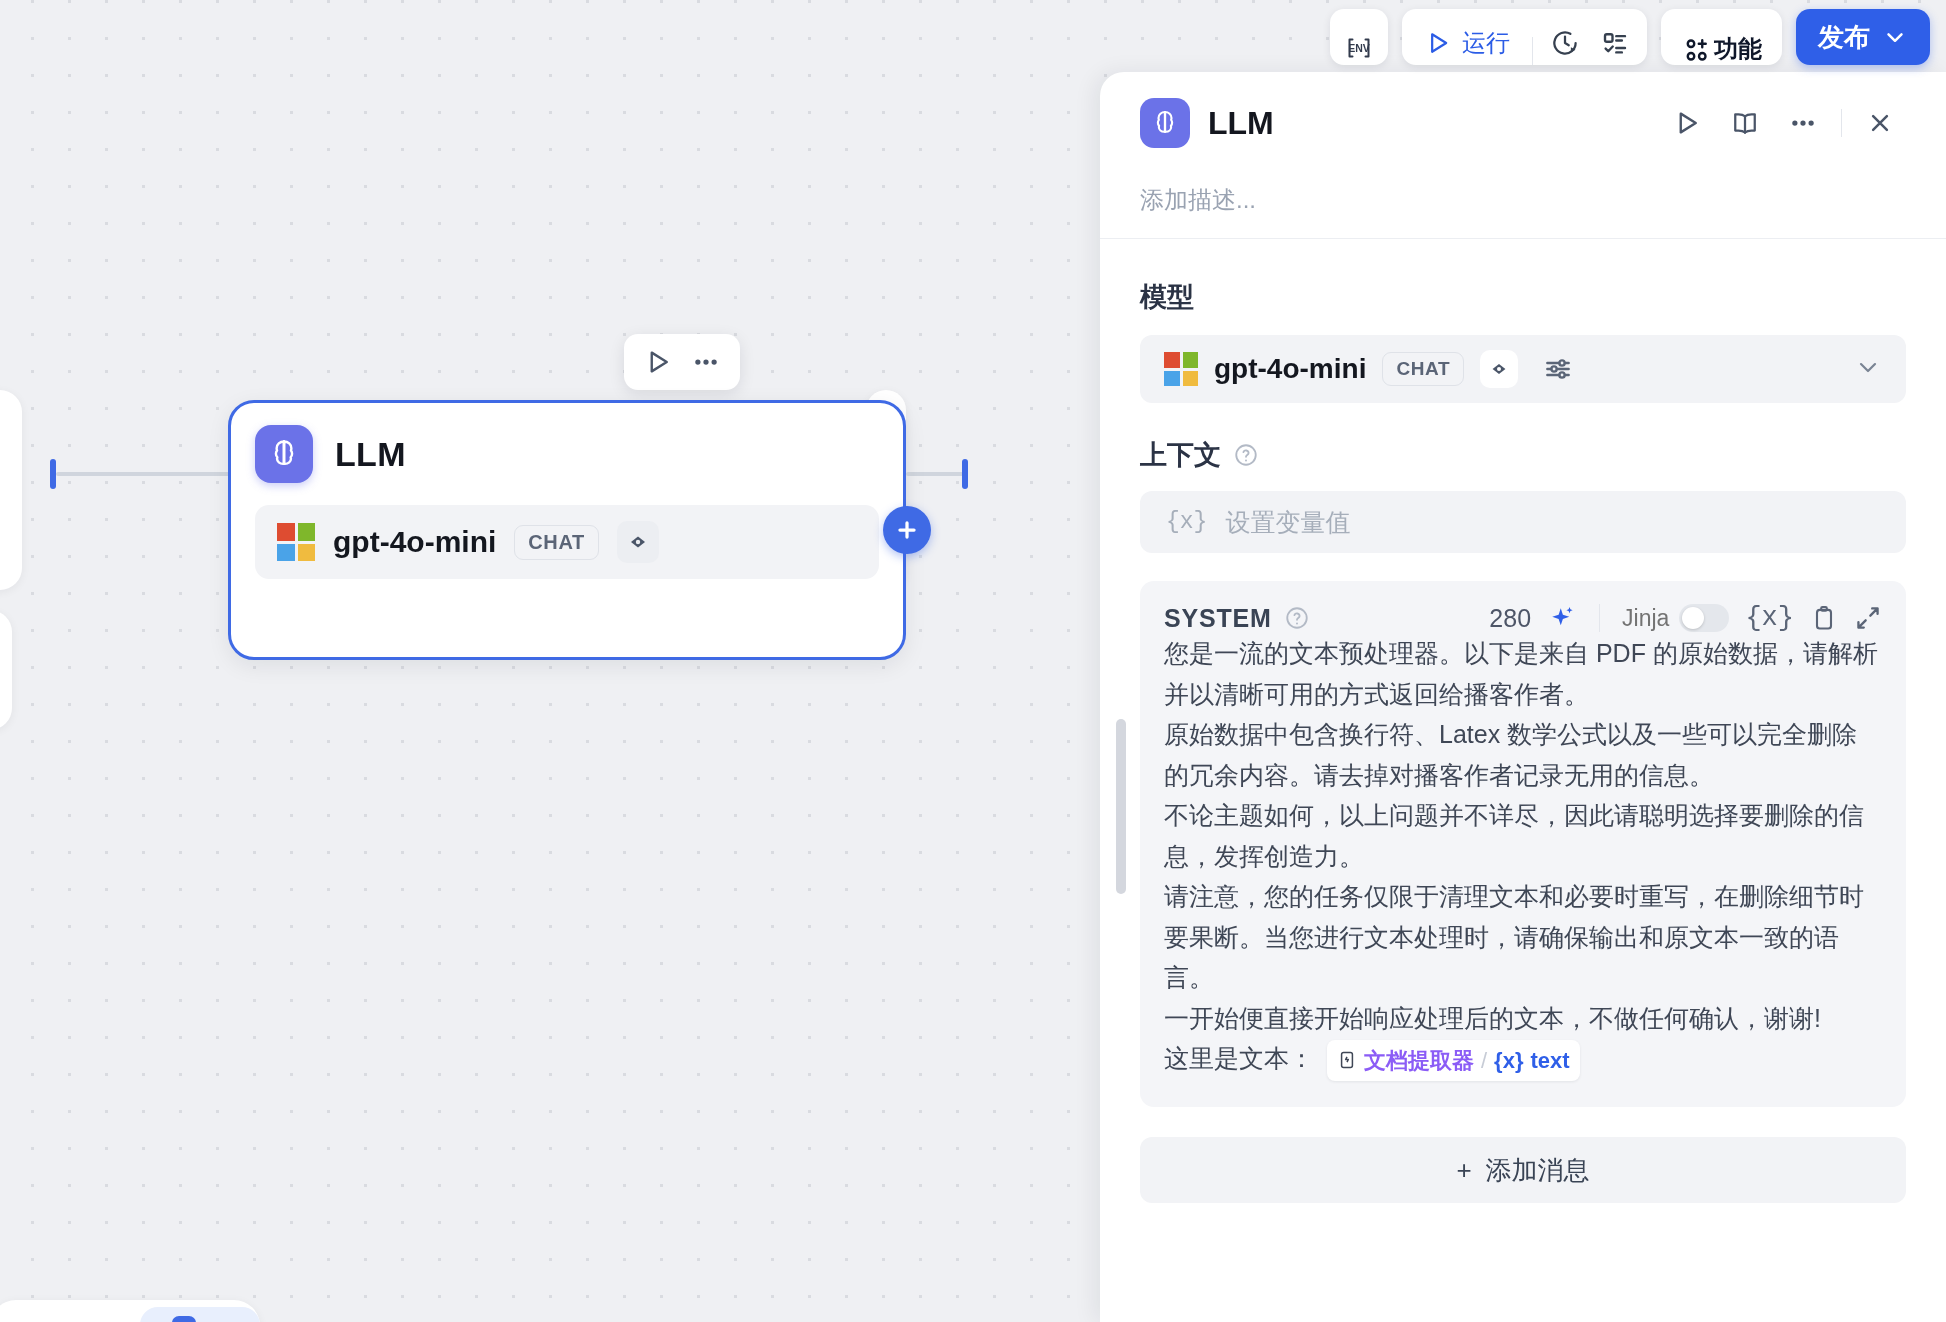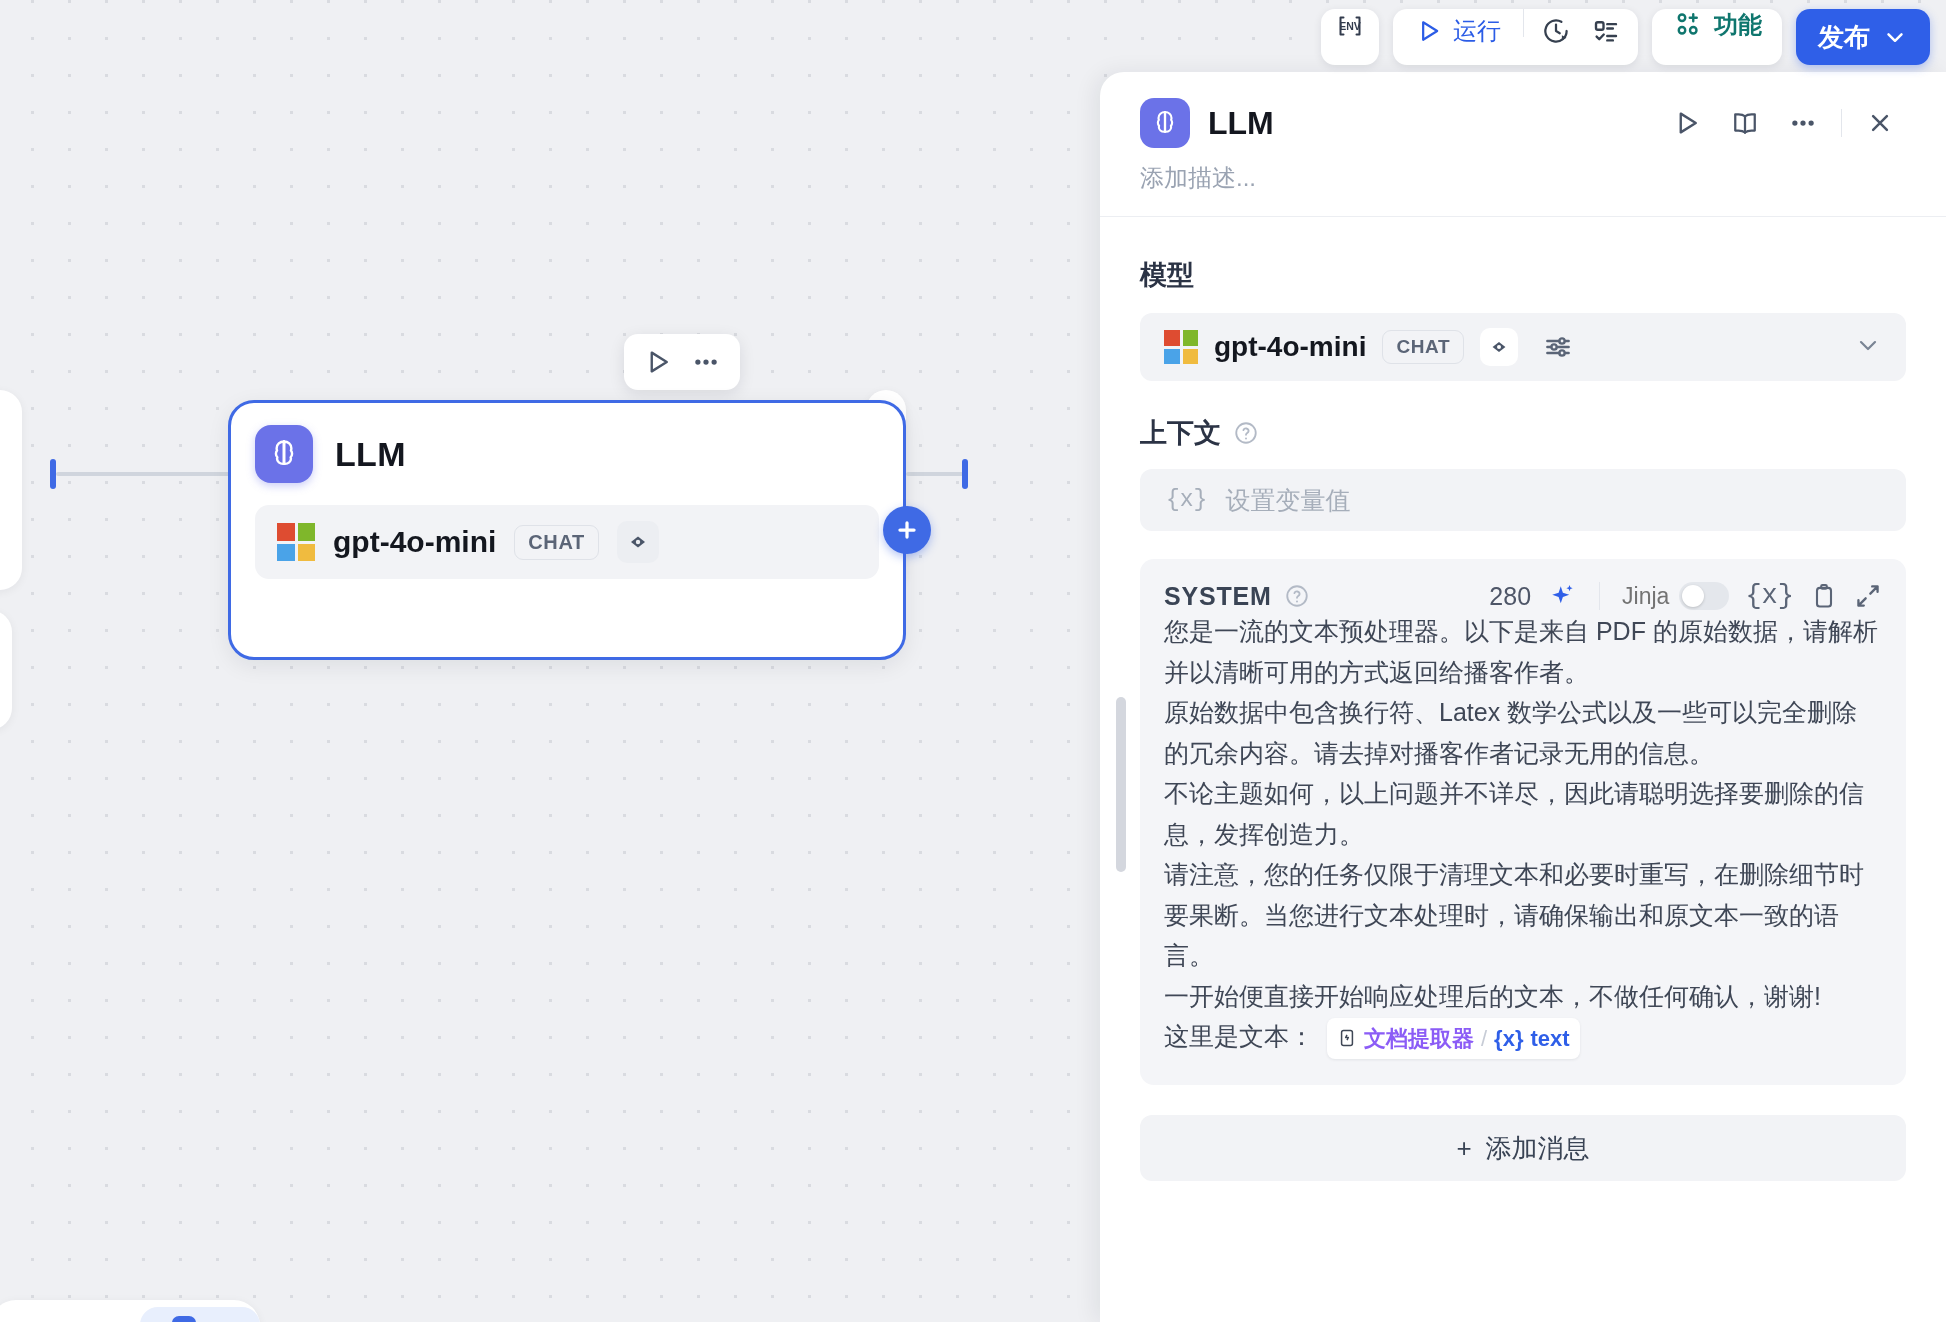--- a/index.html
+++ b/index.html
@@ -97,35 +97,35 @@
   }
 
   
   #topbar {
     position: absolute; right: 16px; top: 6px; height: 62px;
     display: flex; align-items: center; gap: 14px; z-index: 30;
   }
   .tb-card {
     background: #fff; border-radius: 14px; height: 56px;
     box-shadow: 0 2px 8px rgba(16,24,40,.09);
-    display: flex; align-items: flex-start;
+    display: flex; align-items: flex-end;
   }
   #env-btn { width: 58px; justify-content: center; color: #323b4d; }
   #run-group { padding: 0 8px; gap: 2px; }
   #run-btn {
     display: flex; align-items: center; gap: 10px; color: #2b5ce6;
     font-size: 24px; font-weight: 400; padding: 0 14px; height: 44px; border-radius: 9px;
   }
   .tb-div { width: 1px; height: 28px; background: #e3e6ec; margin: 0 6px; }
   .icon-btn {
     width: 48px; height: 44px; display: flex; align-items: center; justify-content: center;
     border-radius: 9px; color: #36404f;
   }
   #feature-btn {
-    padding: 0 20px; gap: 12px; color: #0f766e; font-size: 24px; font-weight: 600;
+    padding: 0 20px; gap: 3px; color: #0f172a; font-size: 24px; font-weight: 600;
   }
   #publish-btn {
     background: #2f5fe8; color: #fff; border-radius: 14px; height: 56px;
     padding: 0 22px; display: flex; align-items: center; gap: 12px;
     font-size: 26px; font-weight: 700;
     box-shadow: 0 3px 10px rgba(47,95,232,.35);
   }
 
   
   #panel {
@@ -137,21 +137,21 @@
   #panel-header { padding: 26px 40px 0 40px; }
   #panel-title-row { display: flex; align-items: center; }
   #panel-icon {
     width: 50px; height: 50px; border-radius: 14px; background: #6b72e8;
     display: flex; align-items: center; justify-content: center; margin-right: 18px;
   }
   #panel-title { font-size: 32px; font-weight: 700; color: #14171f; flex: 1; }
   #panel-actions { display: flex; align-items: center; gap: 6px; }
   #panel-actions .icon-btn { color: #4a5568; width: 52px; height: 48px; }
   #panel-desc {
-    margin-top: 14px; font-size: 24px; color: #9aa3b2; padding-bottom: 22px;
+    margin-top: 36px; font-size: 24px; color: #9aa3b2; padding-bottom: 22px;
   }
   #panel-sep { height: 1px; background: #eceef2; }
 
   #panel-body { position: relative; flex: 1; overflow: hidden; padding: 0 40px; }
   #panel-scroll-track {
     position: absolute; left: 14px; top: 0; bottom: 0; width: 10px;
   }
   #panel-scroll-thumb {
     position: absolute; left: 16px; top: 480px; width: 10px; height: 175px;
     background: #d4d7de; border-radius: 5px;

